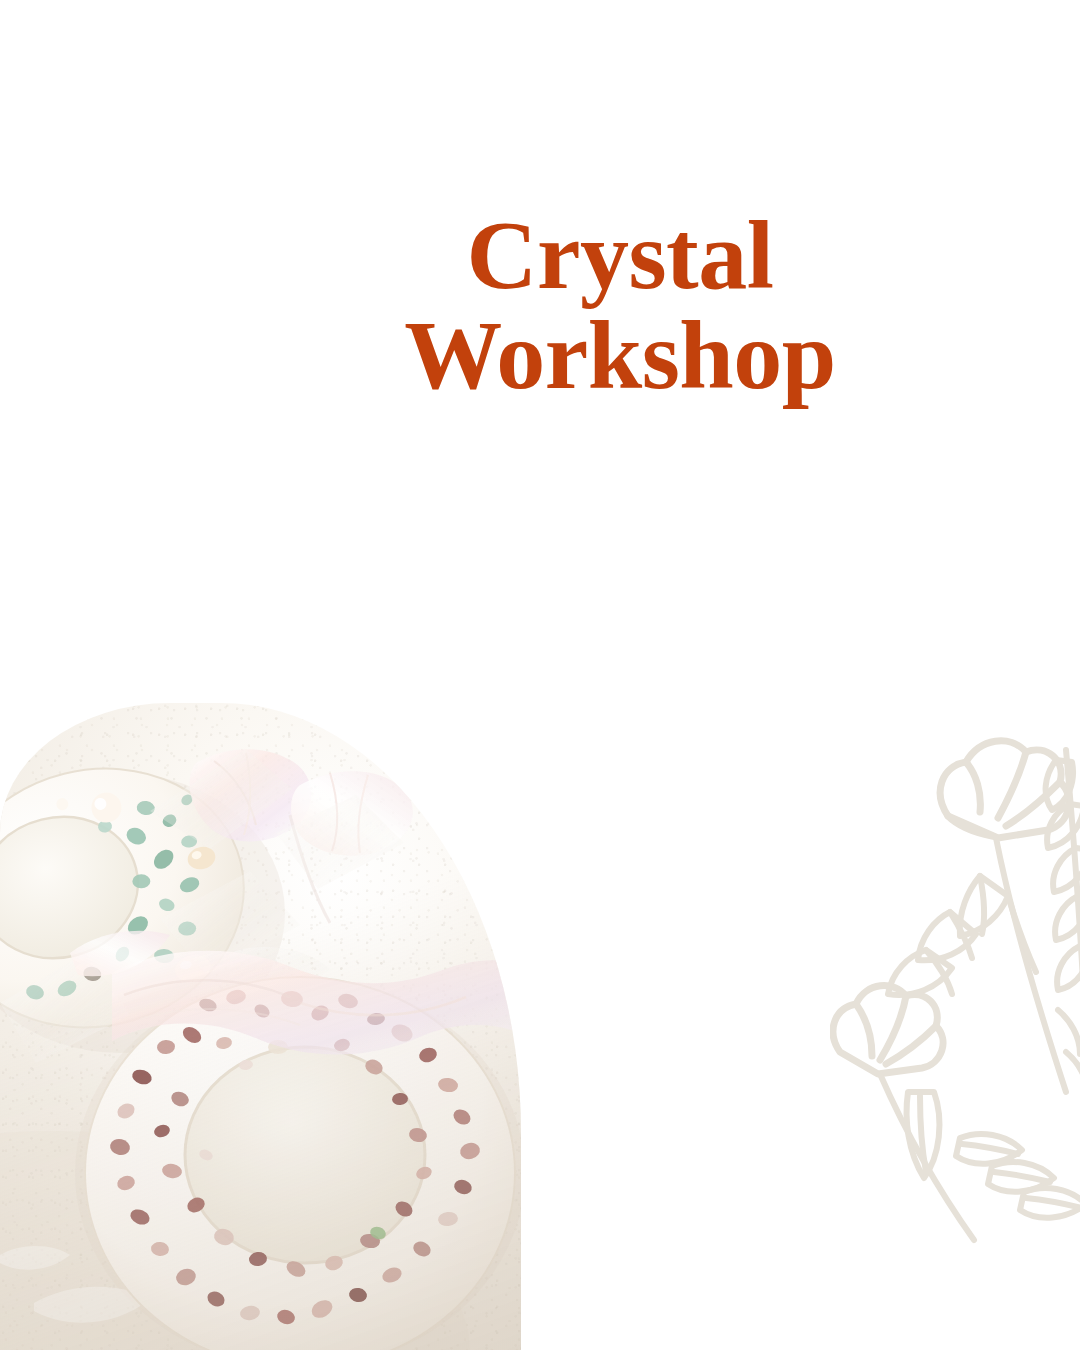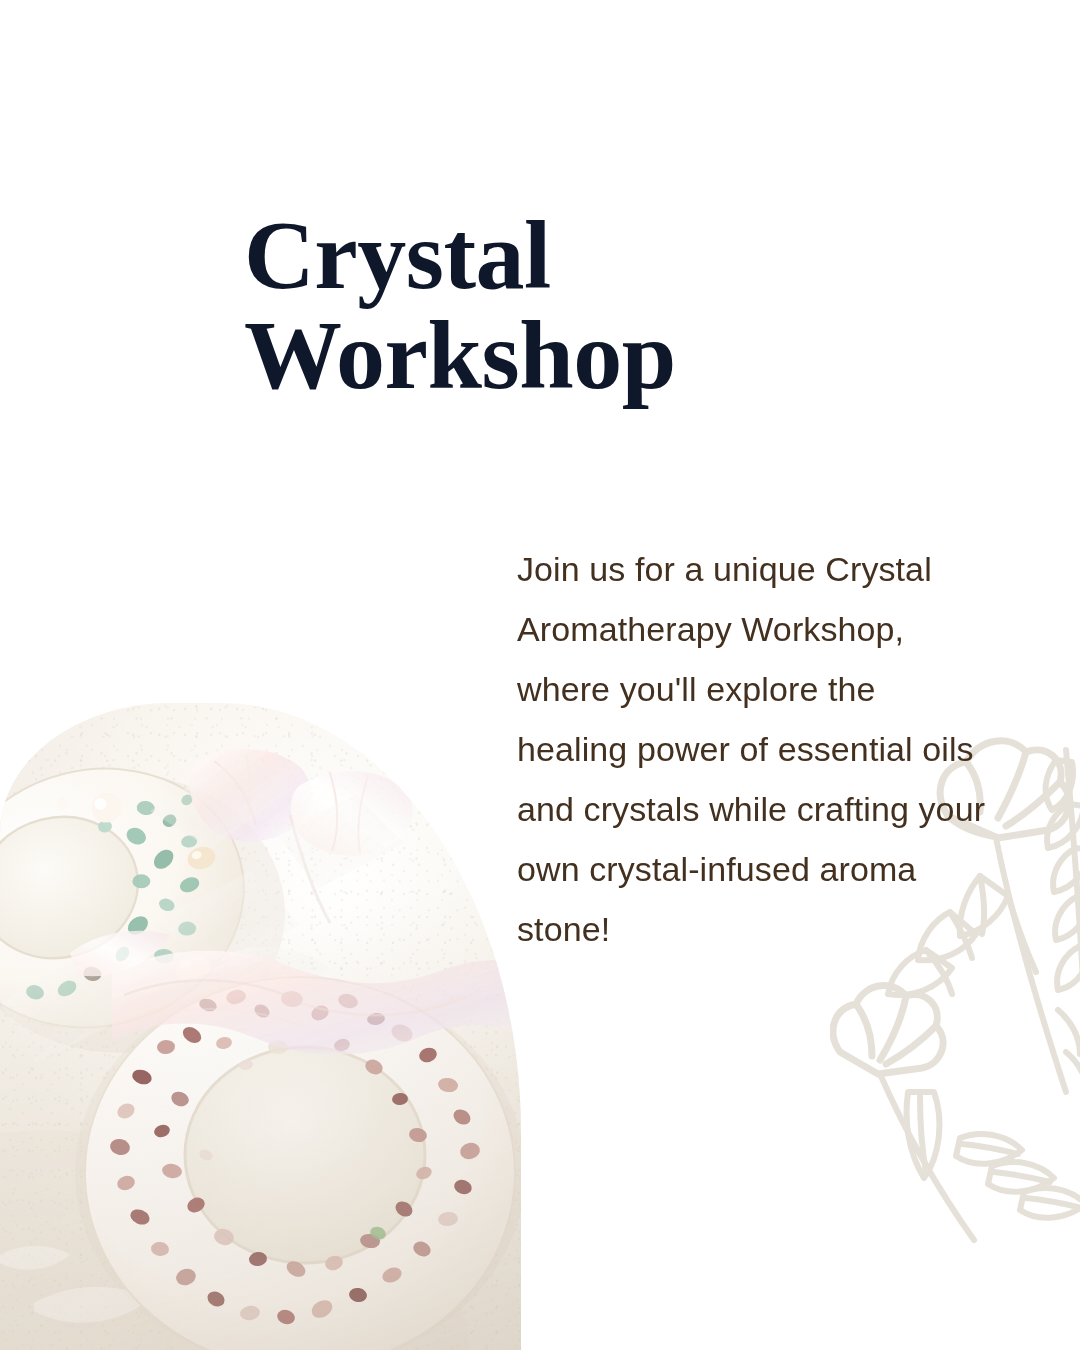--- a/index.html
+++ b/index.html
@@ -63,25 +63,25 @@
   .photo-shadow {
     position: absolute; inset: 0;
     background:
       linear-gradient(160deg, rgba(255,255,255,0) 40%, rgba(205,192,176,.28) 78%, rgba(190,176,158,.34) 100%);
   }
   .photo-svg { position: absolute; inset: 0; width: 100%; height: 100%; }
 
   
   #title-block {
     position: absolute;
-    left: 244px;
+    left: 256px;
     top: 140px;
     width: 728px;
-    text-align: left;
-    color: #0f172a;
+    text-align: center;
+    color: #c2410c;
     font-family: "Liberation Serif", "DejaVu Serif", serif;
     font-weight: 700;
     font-size: 98px;
     line-height: 1.02;
     letter-spacing: -0.5px;
   }
   #title-block .tline { display: block; white-space: nowrap; }
 
   
   #body-copy {
@@ -324,15 +324,14 @@
     </svg>
 
     <div class="photo-shadow"></div>
   </div>
 
   <h1 id="title-block">
     <span class="tline">Crystal</span>
     <span class="tline">Workshop</span>
   </h1>
 
-  <p id="body-copy">Join us for a unique Crystal Aromatherapy Workshop, where you'll explore the healing power of essential oils and crystals while crafting your own crystal-infused aroma stone!</p>
 
 </div>
 
 </body></html>

